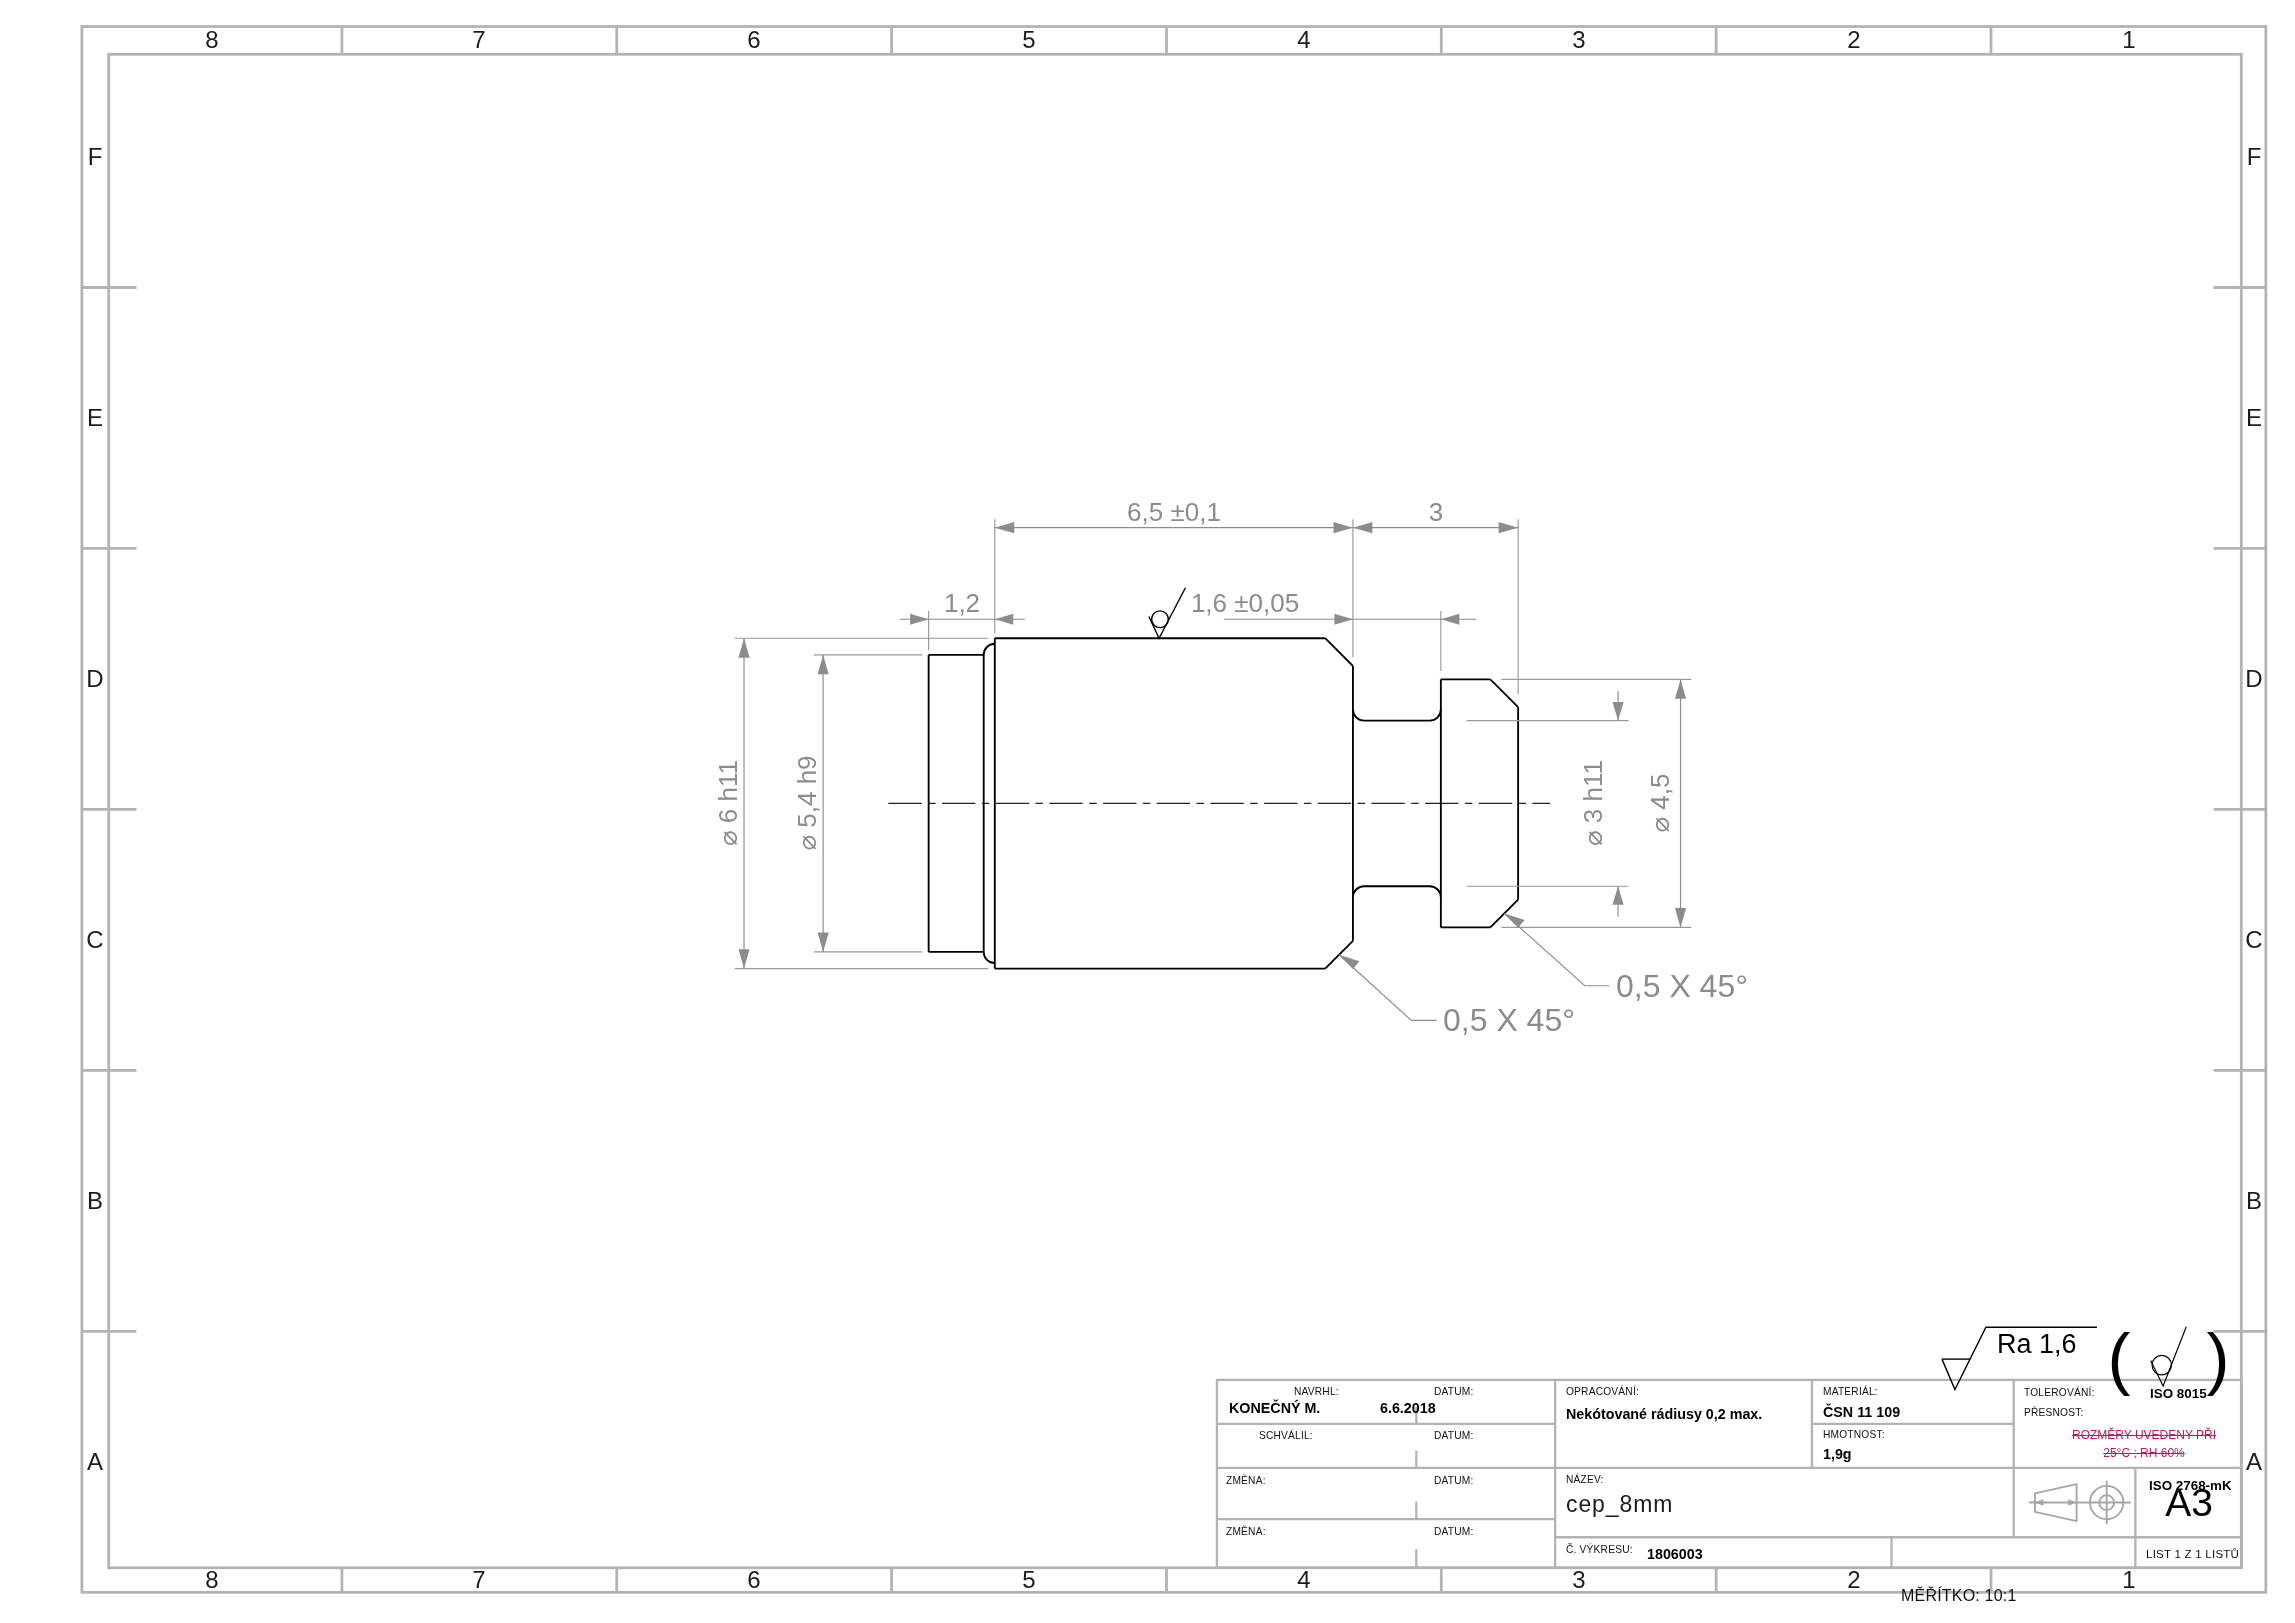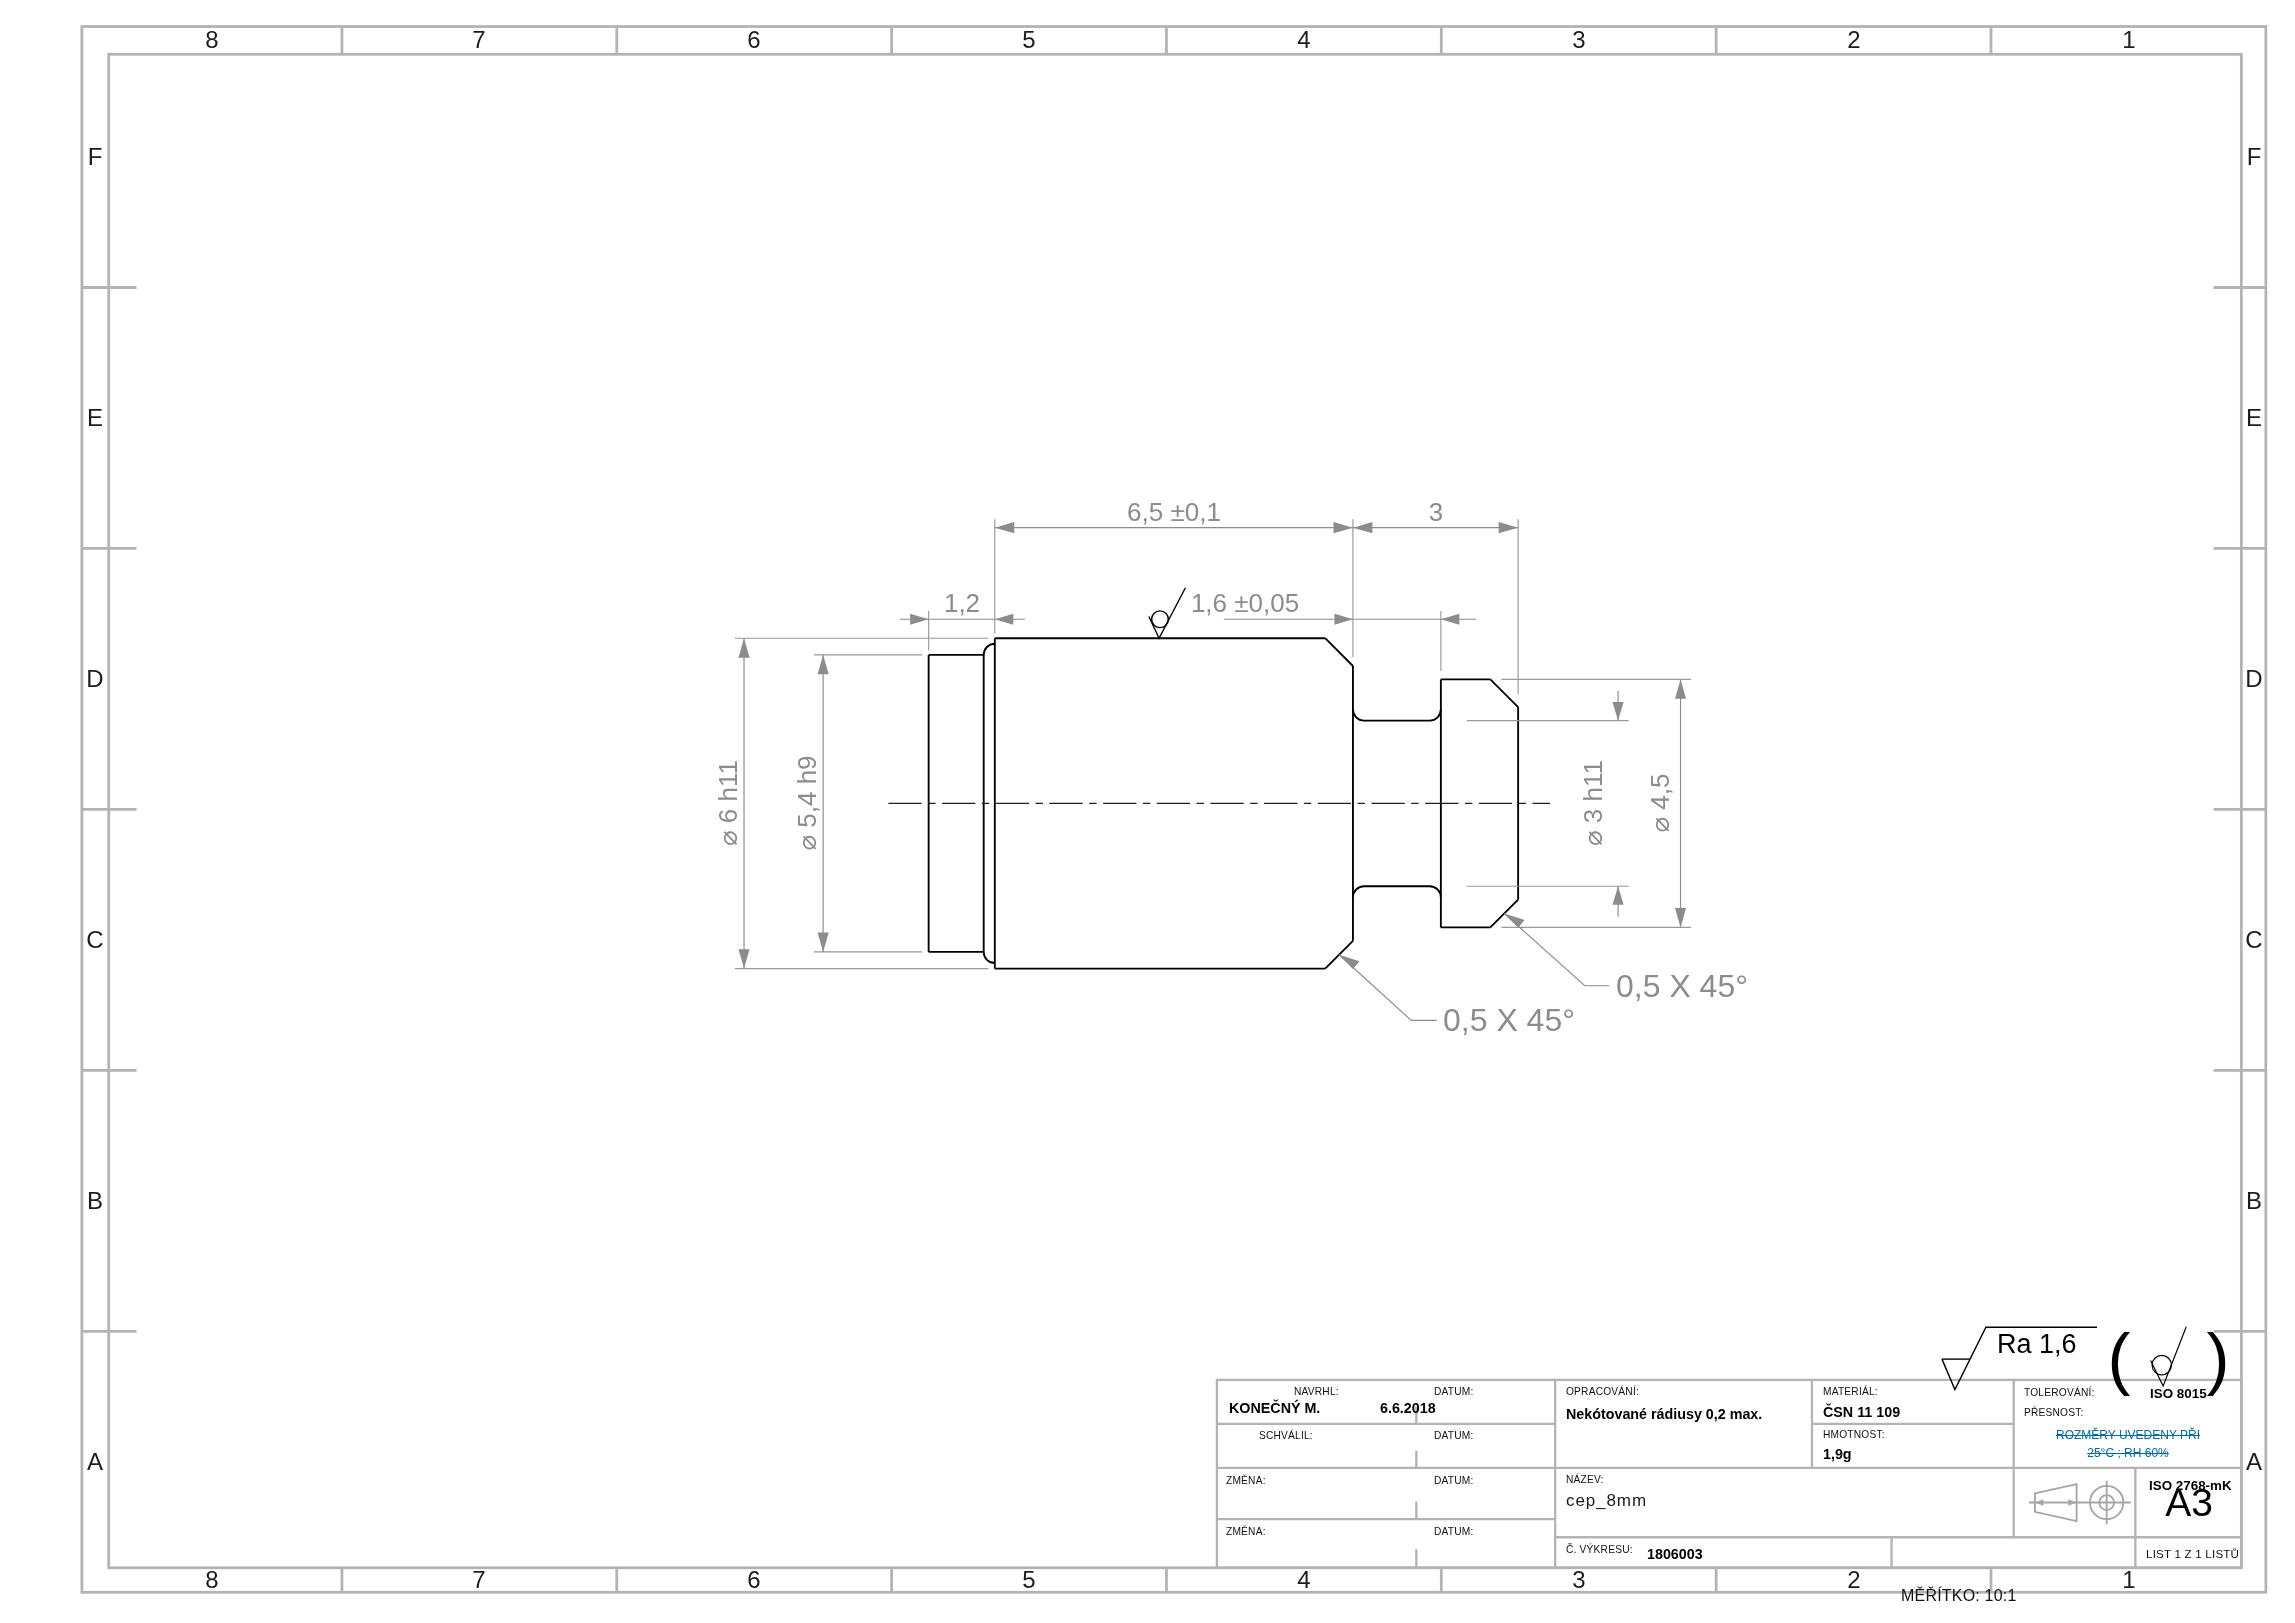--- a/index.html
+++ b/index.html
@@ -8,22 +8,22 @@
   #sheet{position:absolute;left:0;top:0;width:2295px;height:1623px;}
   svg{position:absolute;left:0;top:0;}
   .txt{position:absolute;white-space:nowrap;}
   .zone{font-size:24px;color:#1c1c1c;transform:translate(-50%,-50%);}
   .dim{font-size:26px;color:#8c8c8c;transform:translate(-50%,-50%);}
   .dimv{font-size:26px;color:#8c8c8c;transform:translate(-50%,-50%) rotate(-90deg);}
   .lead{font-size:32px;color:#8c8c8c;transform:translate(0,-50%);}
   .tb-label{font-size:10.2px;color:#111;letter-spacing:0.2px;}
   .tb-value{font-size:14.3px;font-weight:bold;color:#000;}
   .tb-value-sm{font-size:13.4px;font-weight:bold;color:#000;margin-left:39px;}
-  .strike{font-size:12px;color:#0369a1;text-decoration:line-through;transform:translate(-50%,0);}
-  .nazev{font-size:17px;color:#1a1a1a;letter-spacing:0.9px;}
+  .strike{font-size:12px;color:#be185d;text-decoration:line-through;transform:translate(-50%,0);margin-left:16px;}
+  .nazev{font-size:23px;color:#1a1a1a;letter-spacing:0.9px;}
   .a3{font-size:39px;color:#000;transform:translate(-50%,-50%);}
   .ra{font-size:27px;color:#000;}
   .paren{font-size:69px;font-weight:300;color:#000;transform:translate(-50%,-54%);}
 </style>
 </head>
 <body>
 
 <div id="sheet">
 
 <svg width="2295" height="1623" viewBox="0 0 4960 3507">

